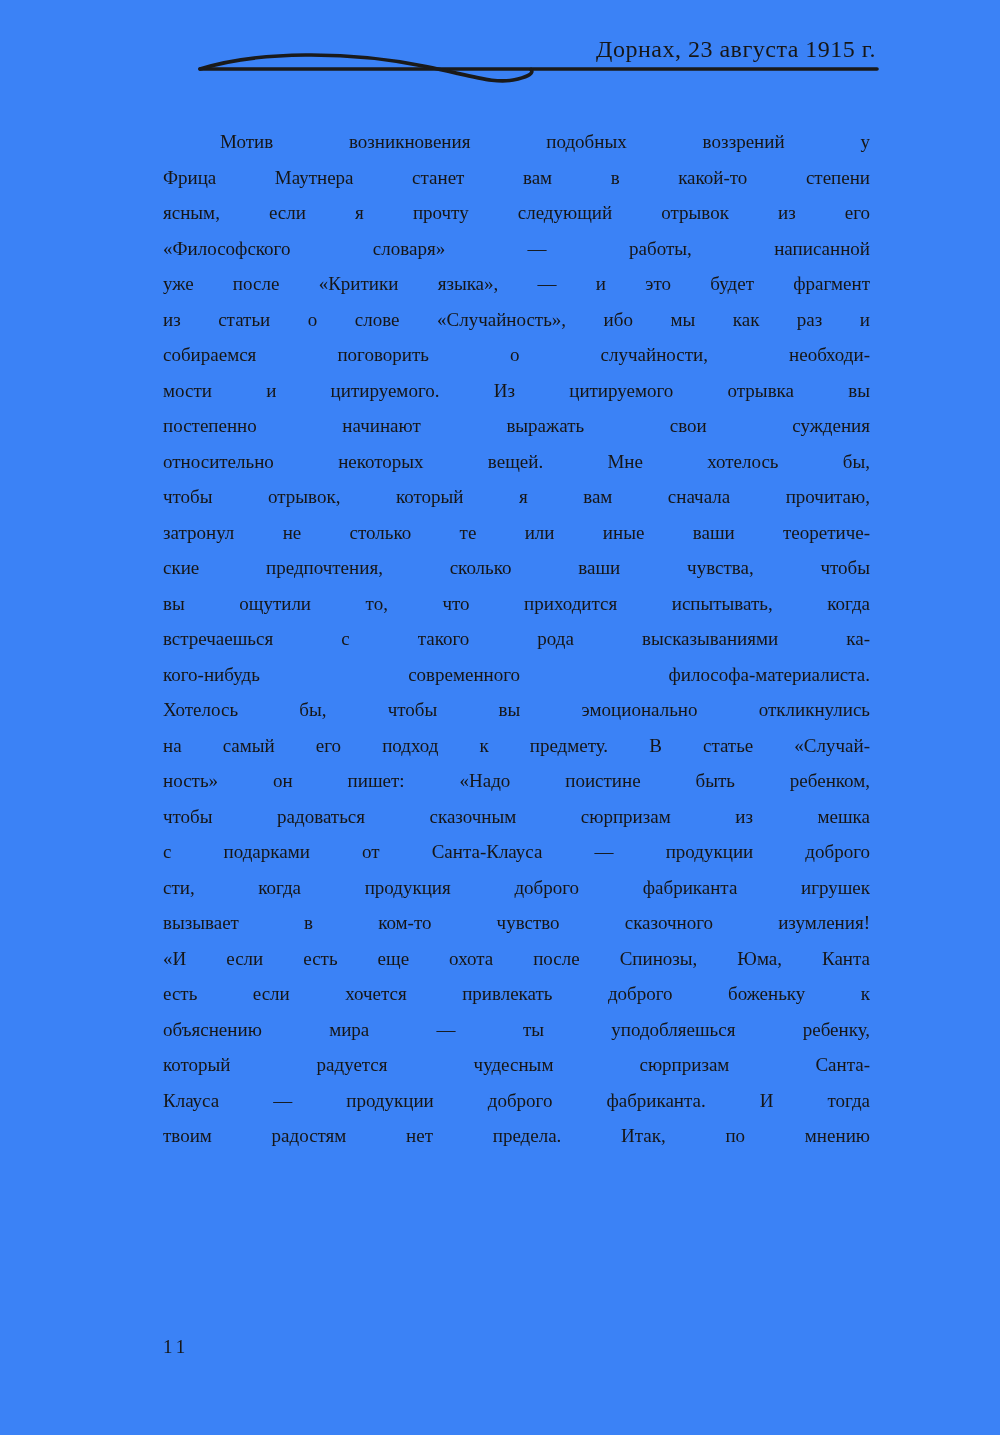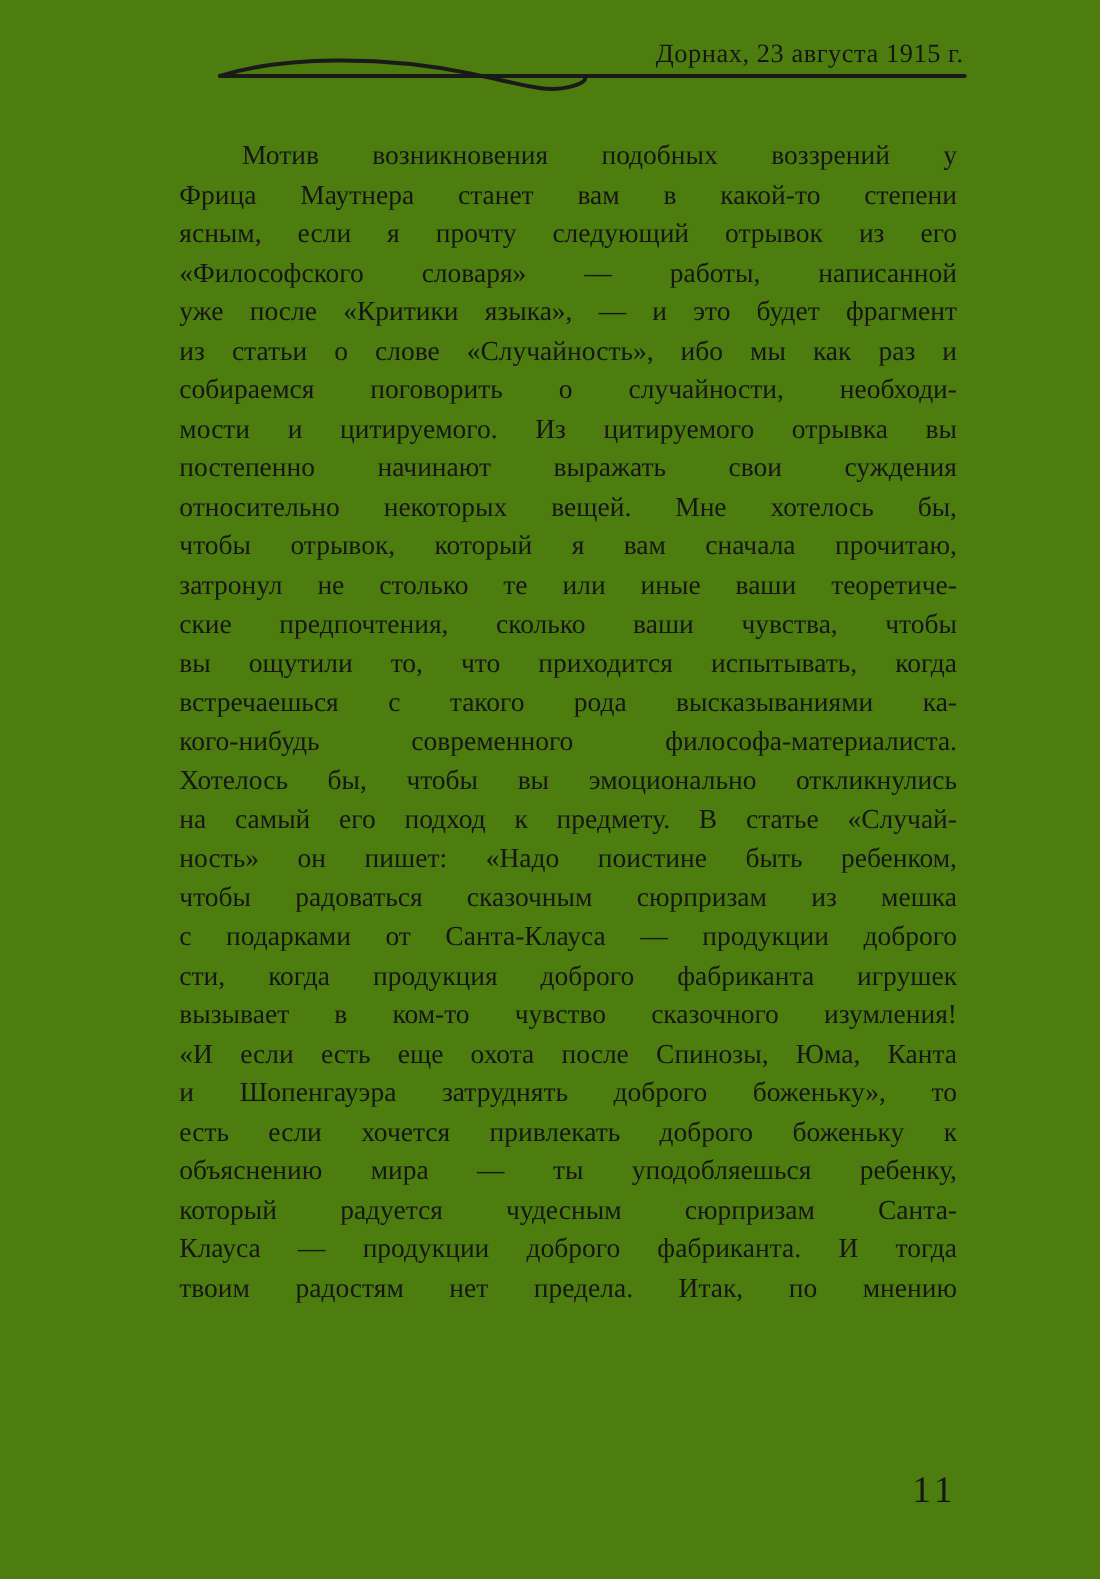--- a/index.html
+++ b/index.html
@@ -6,21 +6,21 @@
   html, body {
     margin: 0;
     padding: 0;
     background: #e8e8e8;
   }
   .page {
     position: relative;
     width: 1000px;
     height: 1435px;
     margin: 0 auto;
-    background: #4d7c0f;
+    background: #3b82f6;
     color: #161616;
     font-family: "Liberation Serif", "DejaVu Serif", serif;
     overflow: hidden;
   }
   .running-head {
     position: absolute;
     top: 36px;
     left: 180px;
     width: 696px;
     text-align: right;
@@ -34,40 +34,39 @@
     top: 48px;
     left: 178px;
     width: 704px;
     height: 44px;
   }
   .text-block {
     position: absolute;
     top: 124px;
     left: 163px;
     width: 707px;
-    font-size: 25px;
+    font-size: 19px;
   }
   .text-line {
     height: 35.5px;
     line-height: 35.5px;
     text-align: justify;
     text-align-last: justify;
     white-space: normal;
     overflow: hidden;
   }
   .text-line.first {
     padding-left: 57px;
   }
   .folio {
     position: absolute;
     top: 1336px;
     left: 163px;
     width: 707px;
-    text-align: right;
-    font-size: 34px;
+    font-size: 19px;
     letter-spacing: 4px;
     color: #161616;
   }
 </style>
 </head>
 <body>
 
 <div class="page">
 
   <div class="running-head">Дорнах, 23 августа 1915 г.</div>
@@ -98,21 +97,20 @@
       <div class="text-line">встречаешься с такого рода высказываниями ка-</div>
       <div class="text-line">кого-нибудь современного философа-материалиста.</div>
       <div class="text-line">Хотелось бы, чтобы вы эмоционально откликнулись</div>
       <div class="text-line">на самый его подход к предмету. В статье «Случай-</div>
       <div class="text-line">ность» он пишет: «Надо поистине быть ребенком,</div>
       <div class="text-line">чтобы радоваться сказочным сюрпризам из мешка</div>
       <div class="text-line">с подарками от Санта-Клауса — продукции доброго</div>
       <div class="text-line">сти, когда продукция доброго фабриканта игрушек</div>
       <div class="text-line">вызывает в ком-то чувство сказочного изумления!</div>
       <div class="text-line">«И если есть еще охота после Спинозы, Юма, Канта</div>
-      <div class="text-line">и Шопенгауэра затруднять доброго боженьку», то</div>
       <div class="text-line">есть если хочется привлекать доброго боженьку к</div>
       <div class="text-line">объяснению мира — ты уподобляешься ребенку,</div>
       <div class="text-line">который радуется чудесным сюрпризам Санта-</div>
       <div class="text-line">Клауса — продукции доброго фабриканта. И тогда</div>
       <div class="text-line">твоим радостям нет предела. Итак, по мнению</div>
     </div>
 
   <div class="folio">11</div>
 
 </div>

